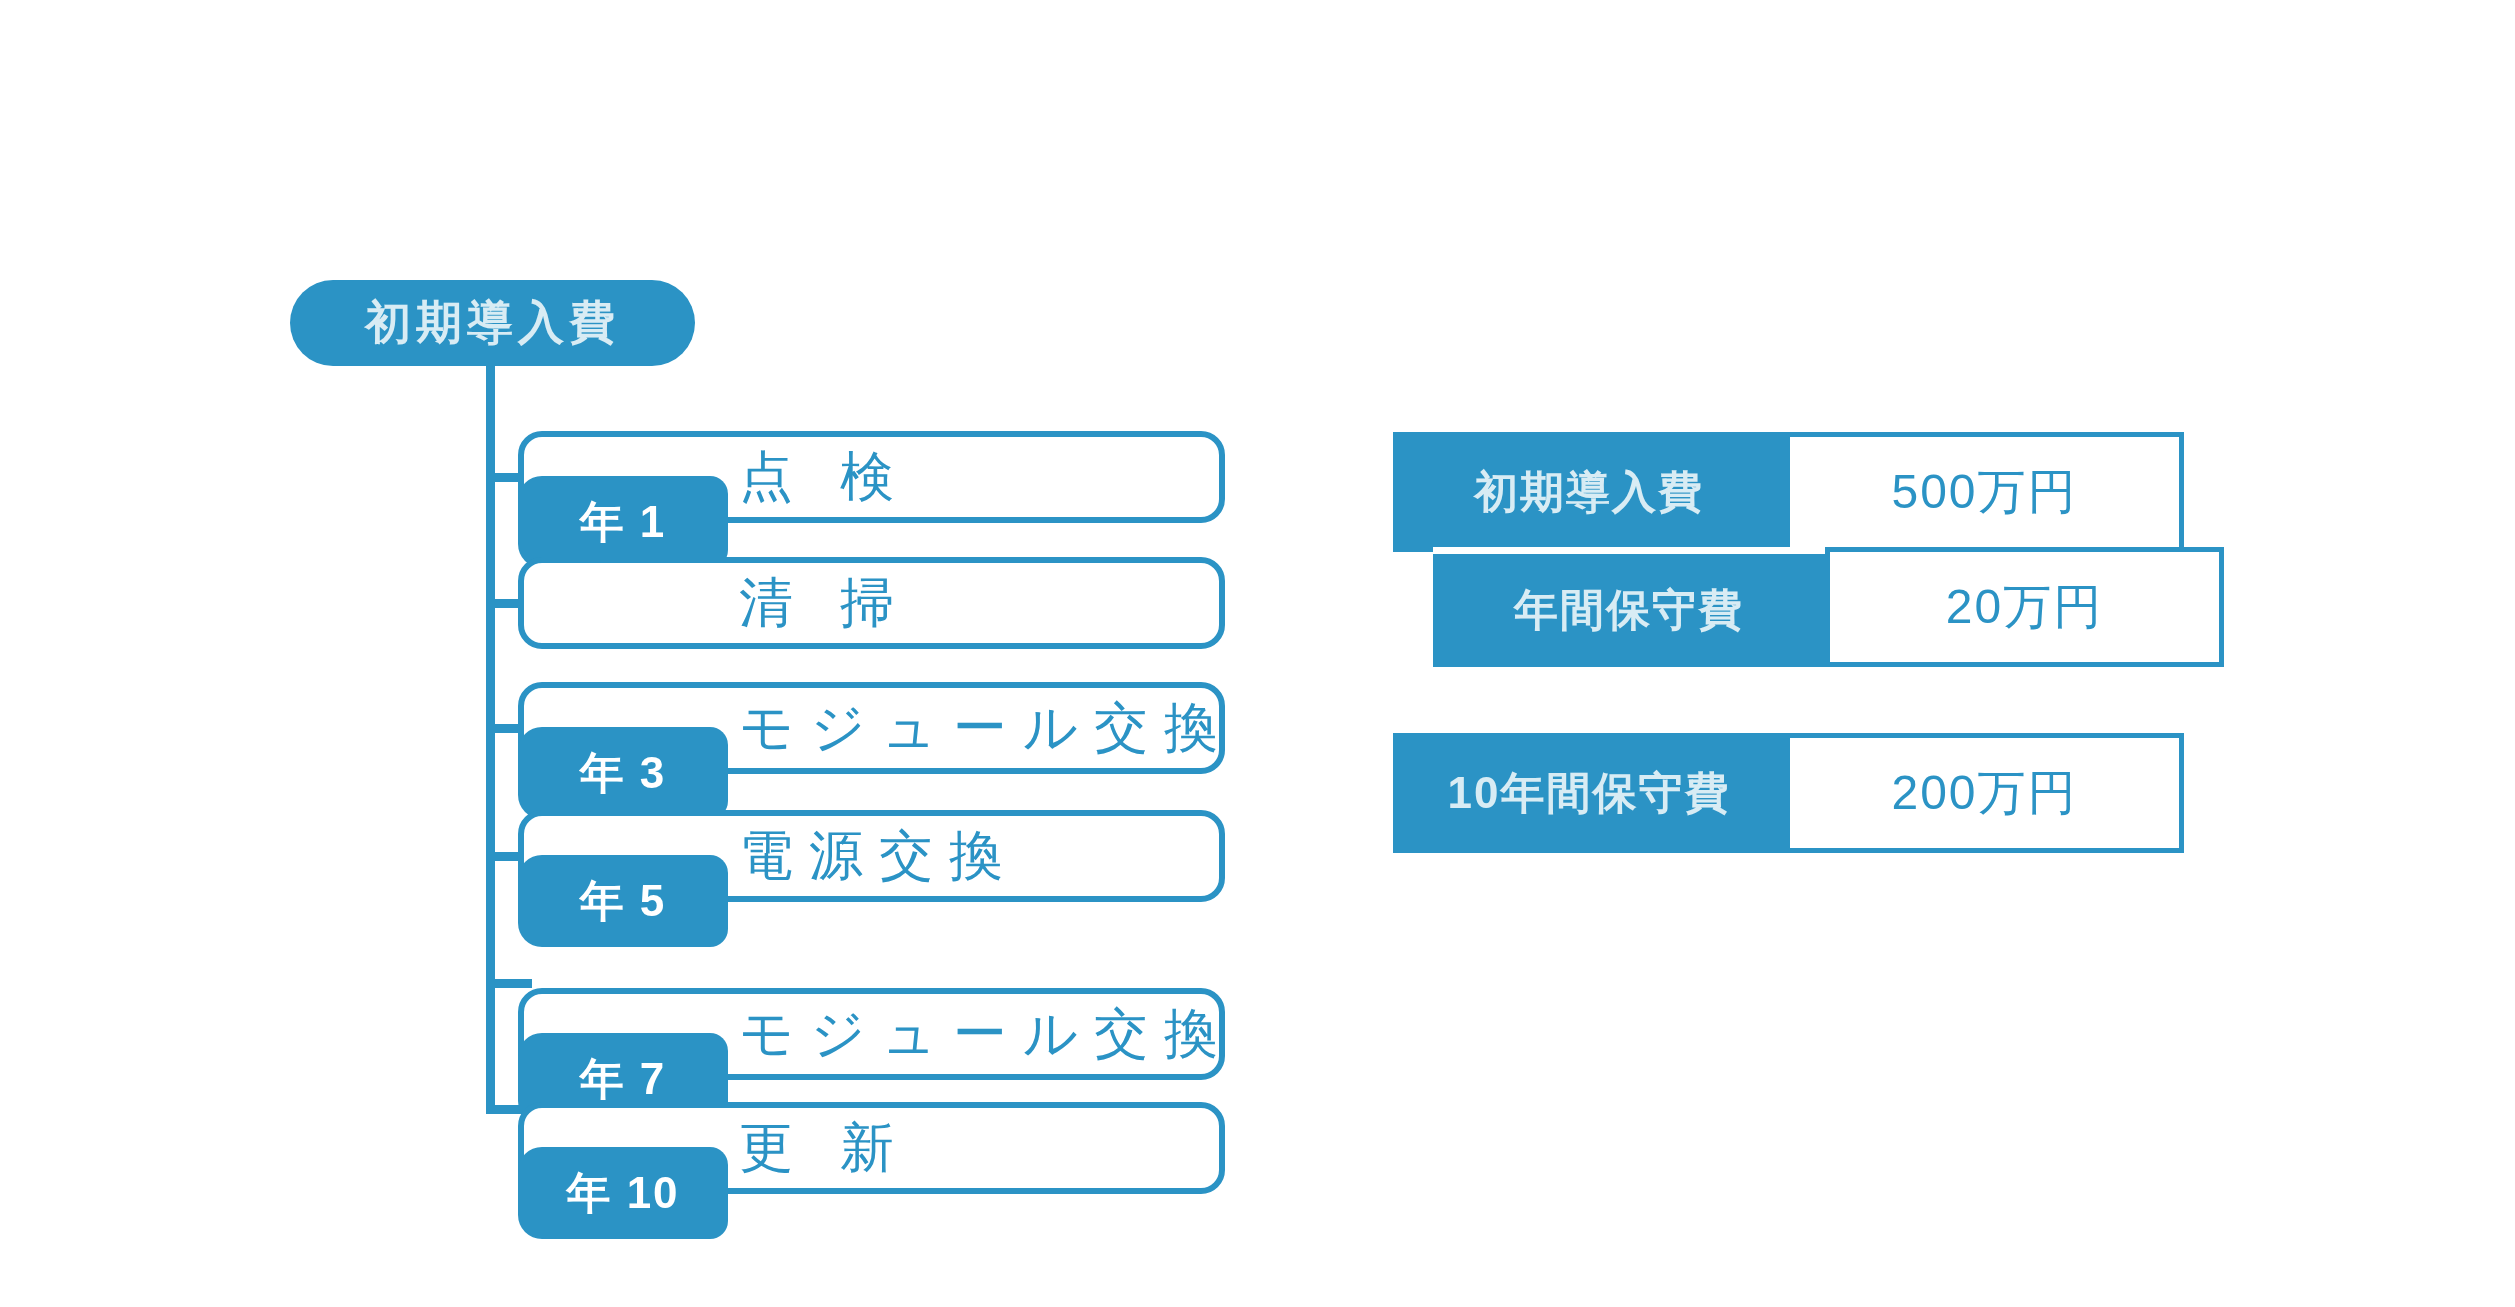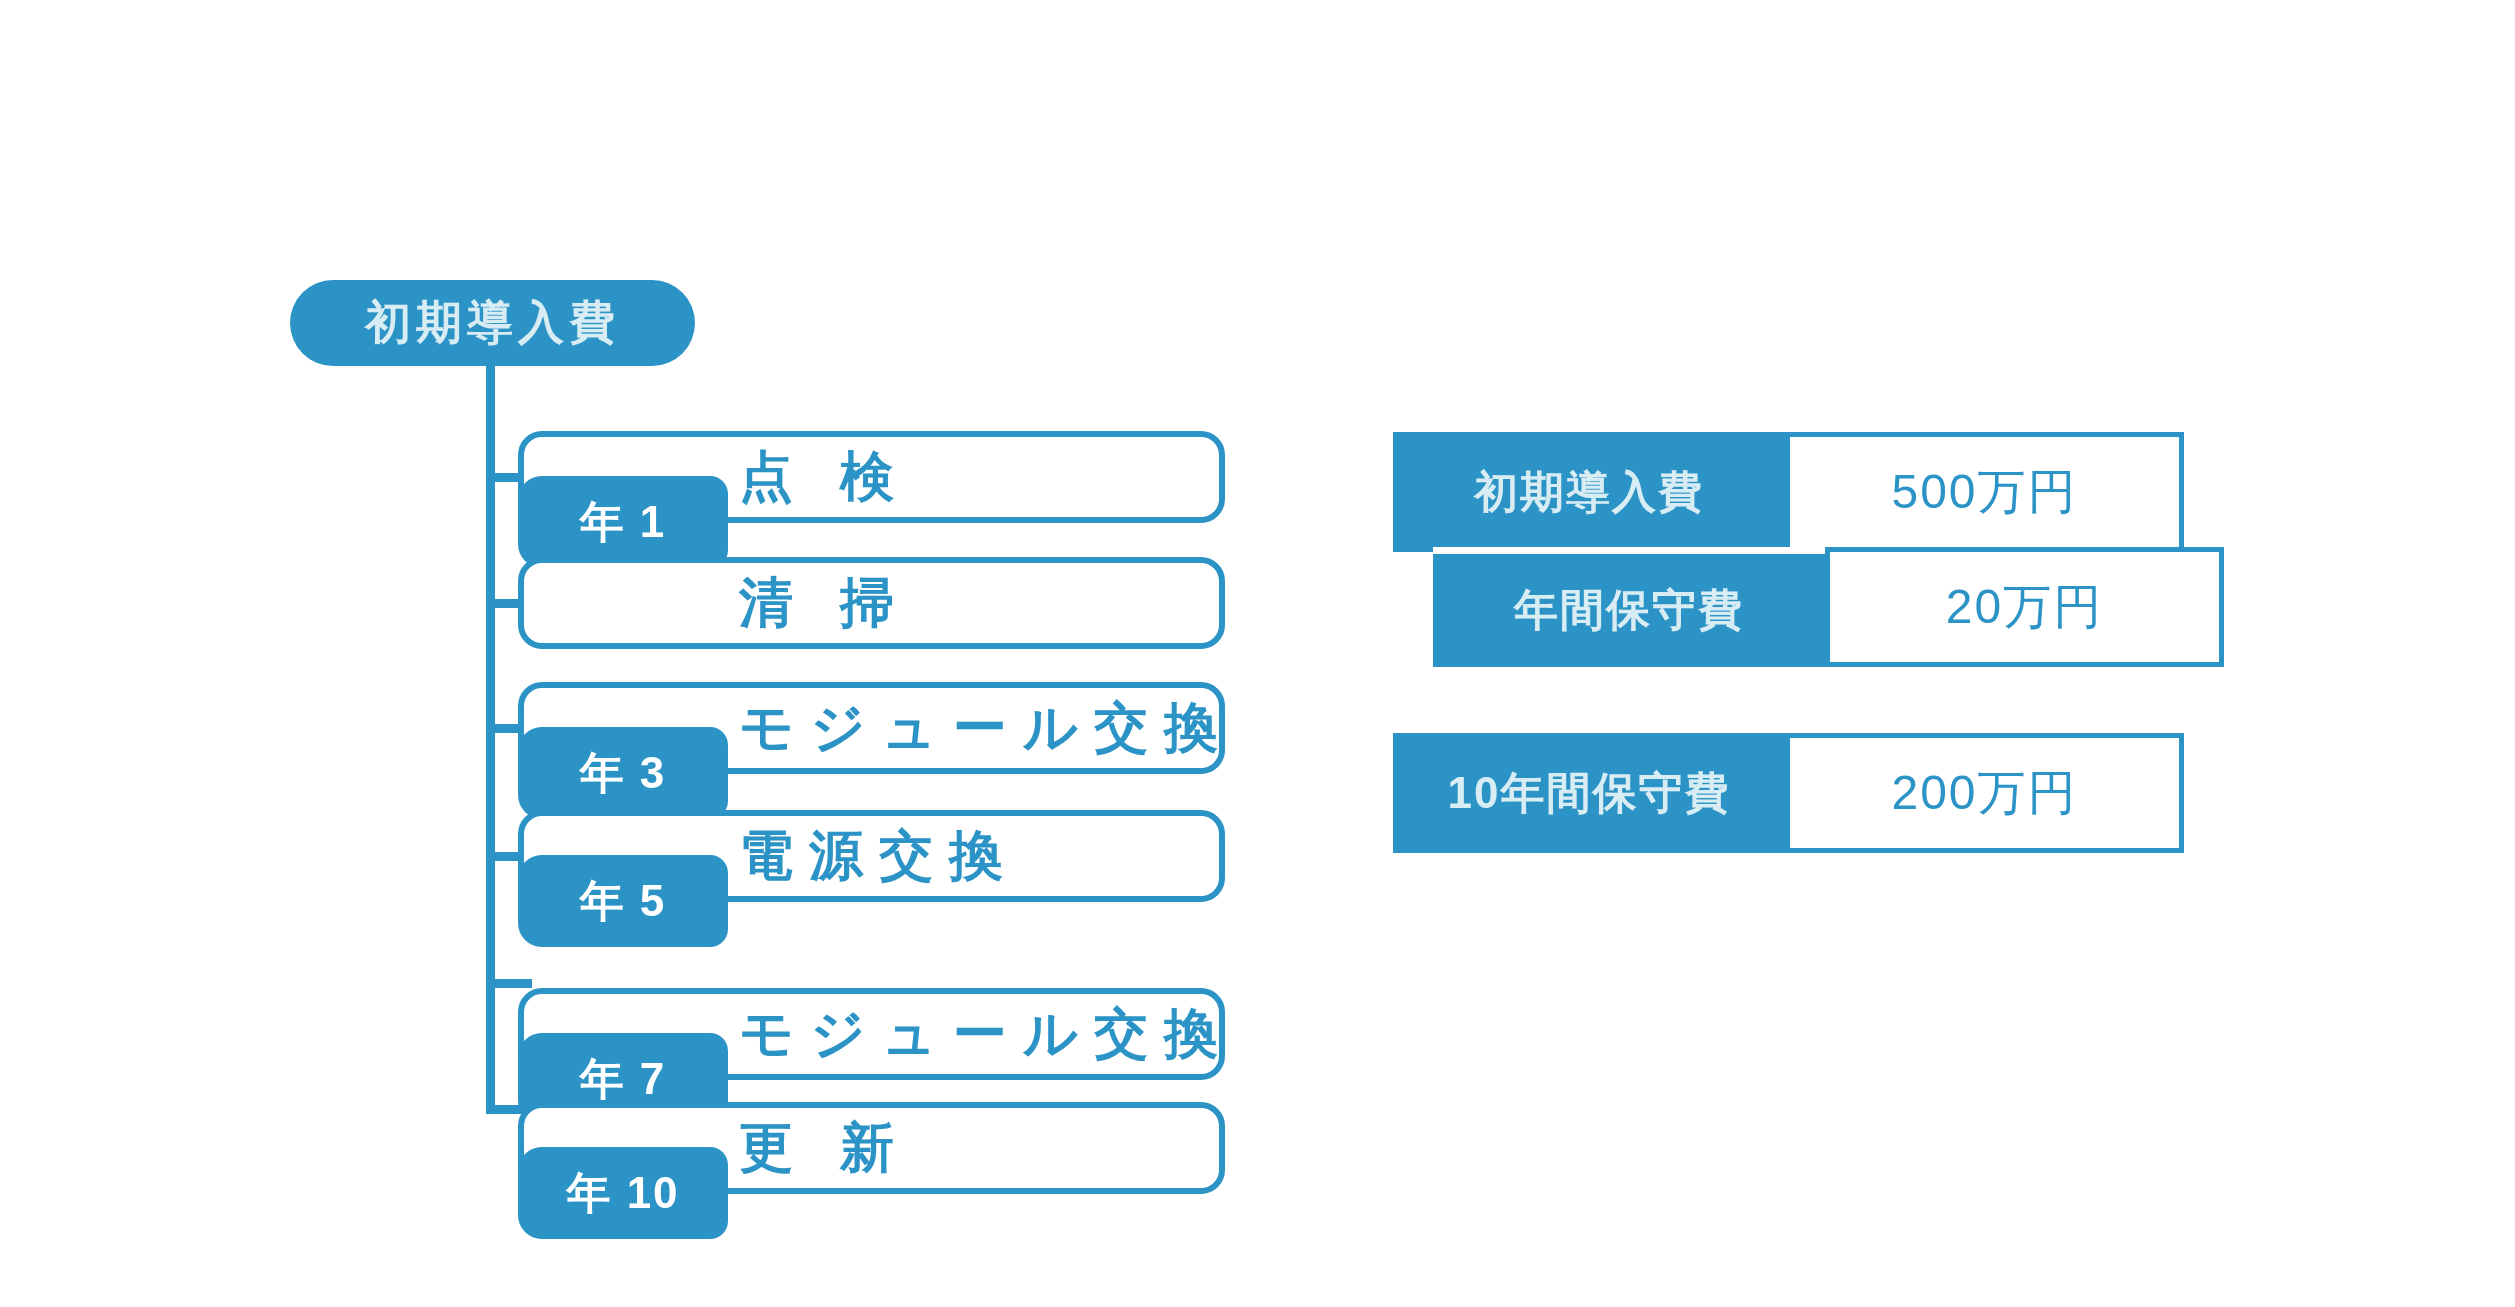--- a/index.html
+++ b/index.html
@@ -90,21 +90,21 @@
     letter-spacing:2px;
     margin-top:45px;
   }
   .yearlabel{
     position:absolute;
     left:215px;
     top:50%;
     transform:translateY(-50%);
     color:var(--blue);
     font-size:54px;
-    font-weight:bold;
+    font-weight:normal;
     letter-spacing:16px;
     white-space:nowrap;
   }
   
   .cost-table{
     position:absolute;
     left:1393px;
   }
   .t1{top:432px}
   .t2{top:733px}

